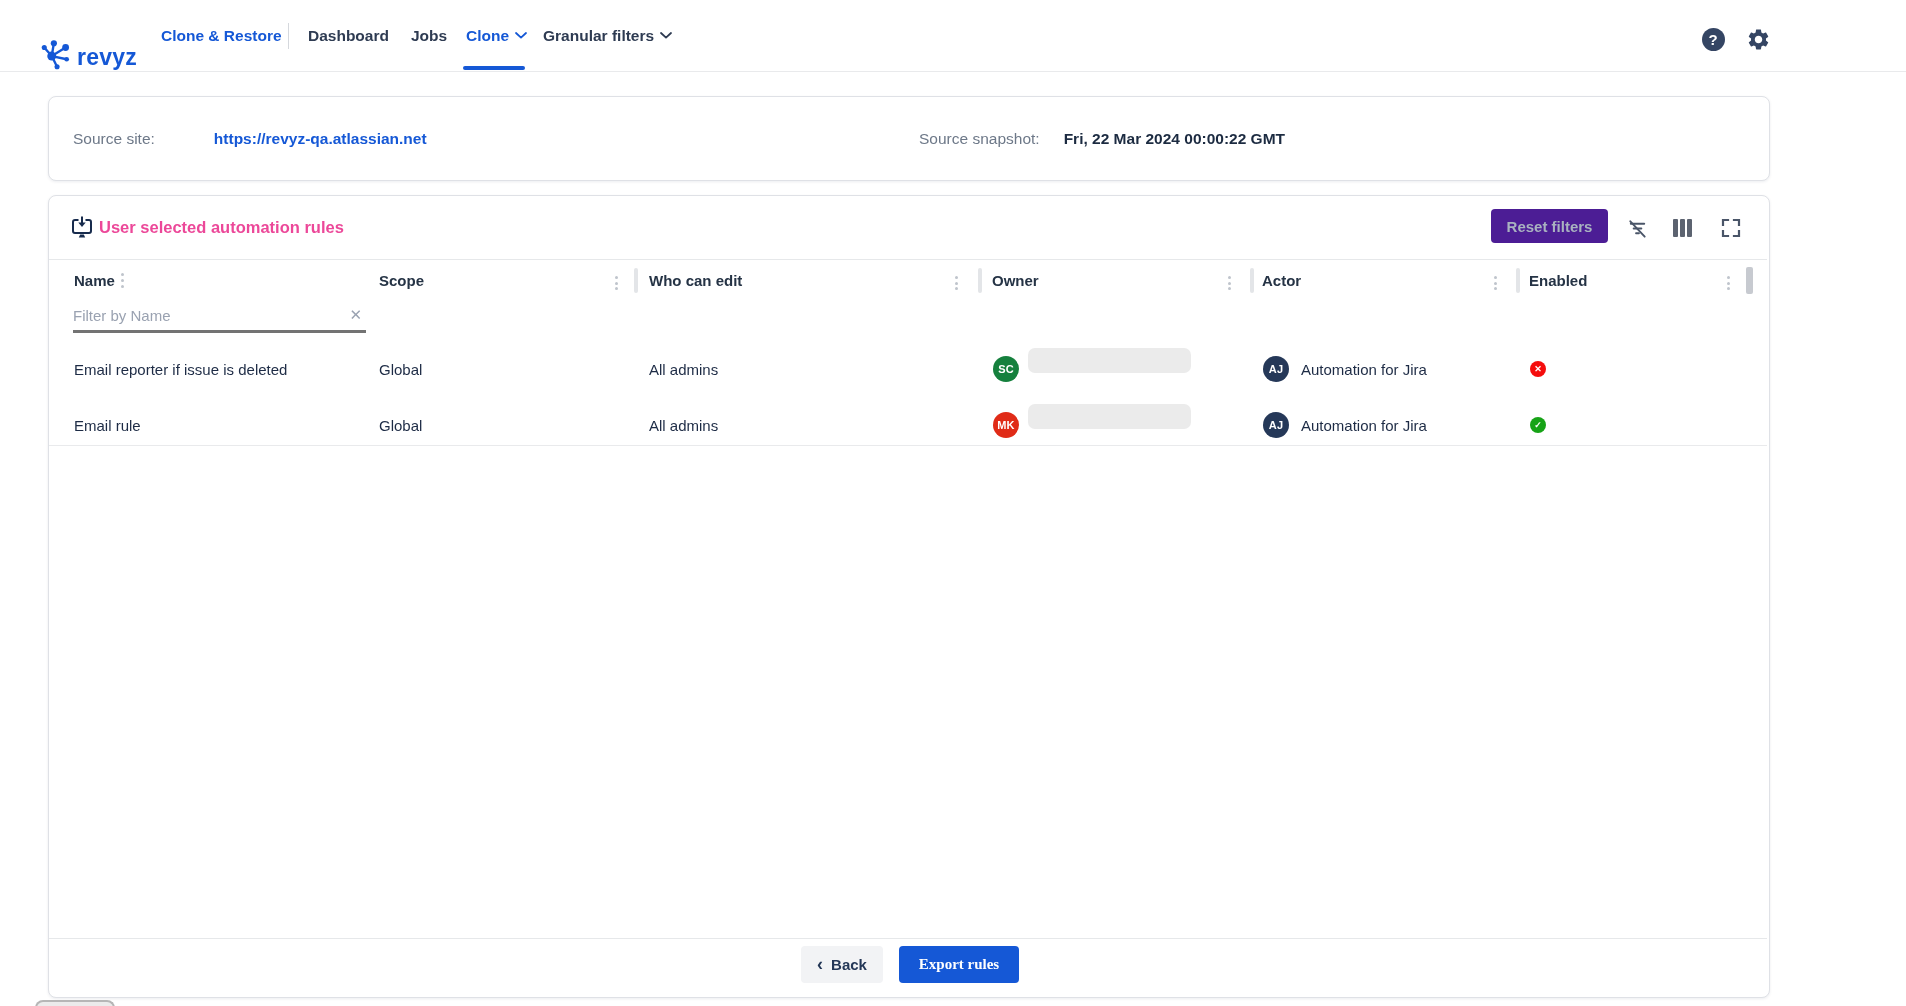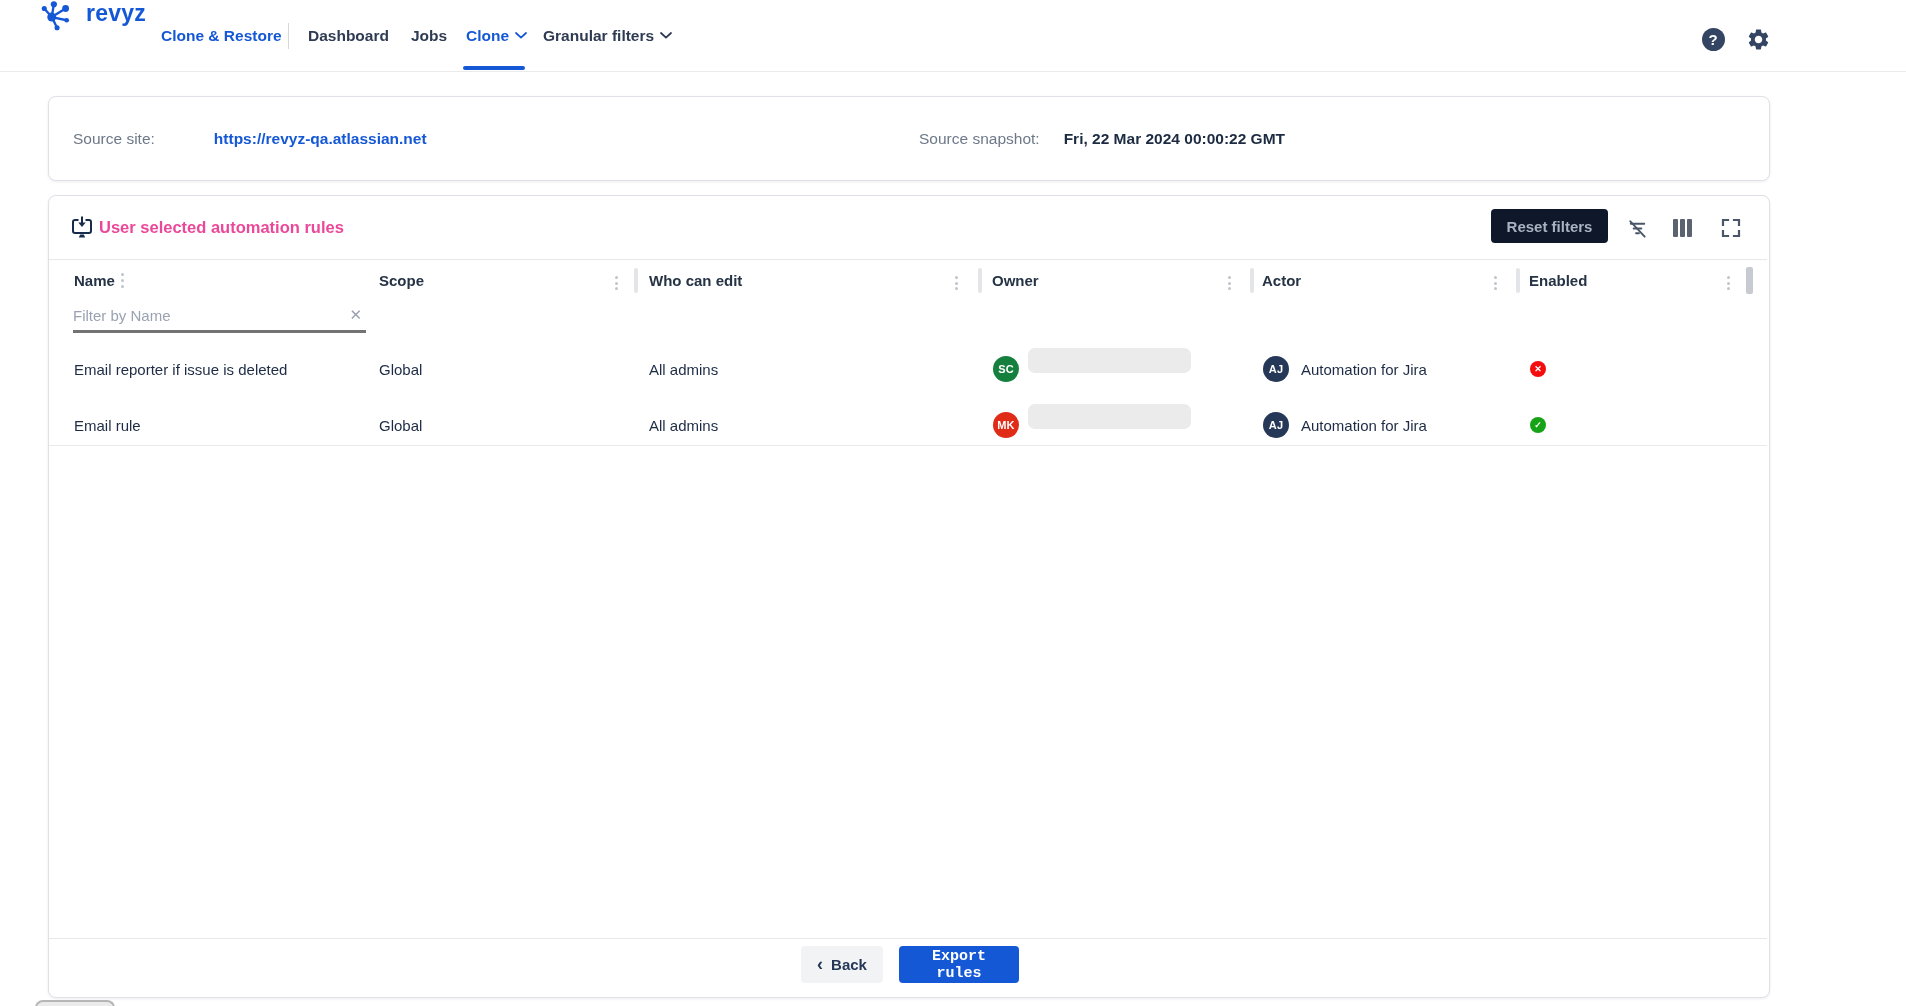--- a/index.html
+++ b/index.html
@@ -5,42 +5,42 @@
   html,body{margin:0;padding:0;}
   body{
     width:1906px;height:1006px;position:relative;overflow:hidden;
     background:#ffffff;font-family:"Liberation Sans",sans-serif;
     -webkit-font-smoothing:antialiased;color:#1d2b45;
   }
   .abs{position:absolute;}
 
   
   .topnav{position:absolute;top:0;left:0;width:1906px;height:71px;border-bottom:1px solid #e9eaec;background:#fff;}
-  .logo-wrap{position:absolute;left:40px;top:0;height:71px;display:flex;align-items:flex-start;gap:14px;cursor:pointer;}
+  .logo-wrap{position:absolute;left:40px;top:0;height:71px;display:flex;align-items:flex-end;gap:5px;cursor:pointer;}
   .logo-text{font-size:23px;font-weight:700;color:#1558d6;letter-spacing:.2px;}
   .product-link{position:absolute;left:161px;top:0;height:71px;display:flex;align-items:center;font-size:15.5px;font-weight:700;color:#1558d6;cursor:pointer;}
   .nav-vdiv{position:absolute;left:288px;top:23px;width:1px;height:26px;background:#d5d8dd;}
   .nav-item{position:absolute;top:0;height:71px;display:flex;align-items:center;gap:6px;font-size:15.5px;font-weight:700;color:#2e3b52;cursor:pointer;}
   .nav-item.active{color:#1558d6;}
   .nav-underline{position:absolute;left:-3px;bottom:1px;width:62px;height:4px;border-radius:3px;background:#1558d6;}
   .icon-btn{position:absolute;top:24px;width:30px;height:30px;display:flex;align-items:center;justify-content:center;cursor:pointer;}
   .help-circle{width:23px;height:23px;border-radius:50%;background:#344563;color:#fff;font-size:15px;font-weight:700;display:flex;align-items:center;justify-content:center;}
 
   
   .card{position:absolute;left:48px;width:1720px;background:#fff;border:1px solid #dfe1e6;border-radius:8px;box-shadow:0 1px 3px rgba(9,30,66,.08);}
   .source-card{top:96px;height:83px;}
   .main-card{top:195px;height:801px;}
 
   .src-label{font-size:15.5px;color:#6d7888;}
   .src-link{font-size:15.5px;font-weight:700;color:#1558d6;cursor:pointer;text-decoration:none;padding-left:45px;}
   .src-value{font-size:15.5px;font-weight:700;color:#1c2b41;}
 
   
   .card-title{position:absolute;left:50px;top:22px;font-size:16.5px;font-weight:700;color:#ec4899;}
-  .reset-btn{position:absolute;left:1442px;top:13px;width:117px;height:34px;border:none;border-radius:4px;background:#0f172a;color:#a9b2c0;font-size:15px;font-weight:700;font-family:"Liberation Sans",sans-serif;cursor:default;}
+  .reset-btn{position:absolute;left:1442px;top:13px;width:117px;height:34px;border:none;border-radius:4px;background:#4c1d95;color:#a9b2c0;font-size:15px;font-weight:700;font-family:"Liberation Sans",sans-serif;cursor:default;}
   .tool-icon{position:absolute;top:20px;width:24px;height:24px;display:flex;align-items:center;justify-content:center;cursor:pointer;}
 
   
   .thead{position:absolute;left:0;top:63px;width:1718px;height:41px;border-top:1px solid #e6e8ea;}
   .th{position:absolute;top:0;height:41px;display:flex;align-items:center;font-size:15px;font-weight:700;color:#253345;}
   .dots{display:flex;flex-direction:column;align-items:center;cursor:pointer;padding:2px;}
   .dots i{width:3px;height:3px;border-radius:50%;background:#bfc4cc;margin:1.3px 0;display:block;}
   .colsep{position:absolute;top:8px;width:4px;height:25px;border-radius:2px;background:#e3e5e8;cursor:col-resize;}
   .colsep.thick{width:7px;height:27px;background:#c7cad0;top:7px;}
 
@@ -54,21 +54,21 @@
   .cell{position:absolute;top:8px;height:56px;display:flex;align-items:center;font-size:15px;color:#1d2b45;}
   .avatar{width:26px;height:26px;border-radius:50%;color:#fff;font-size:11px;font-weight:700;display:flex;align-items:center;justify-content:center;letter-spacing:.2px;}
   .pill{position:absolute;left:979px;top:15px;width:163px;height:25px;border-radius:7px;background:#ebebeb;}
   .status-dot{width:16px;height:16px;border-radius:50%;color:#fff;font-size:9px;font-weight:700;display:flex;align-items:center;justify-content:center;}
 
   .table-bottom-line{position:absolute;left:0;top:742px;width:1718px;height:1px;background:#e6e8ea;}
 
   
   .back-btn{position:absolute;left:752px;top:750px;width:82px;height:37px;border:none;border-radius:4px;background:#f2f3f5;color:#243757;font-size:15px;font-weight:700;font-family:"Liberation Sans",sans-serif;display:flex;align-items:center;justify-content:center;gap:8px;cursor:pointer;}
   .back-chev{font-size:18px;line-height:1;margin-top:-2px;}
-  .export-btn{position:absolute;left:850px;top:750px;width:120px;height:37px;border:none;border-radius:4px;background:#1558d6;color:#ffffff;font-size:15px;font-weight:700;font-family:Liberation Mono, monospace;cursor:pointer;}
+  .export-btn{position:absolute;left:850px;top:750px;width:120px;height:37px;border:none;border-radius:4px;background:#1558d6;color:#ffffff;font-size:15px;font-weight:700;font-family:Liberation Serif, serif;cursor:pointer;}
 
   .bottom-stub{position:absolute;left:35px;top:1000px;width:76px;height:16px;background:#ebebeb;border:2px solid #b6b6b6;border-bottom:none;border-radius:8px 8px 0 0;}
 </style>
 </head>
 <body>
 
 <div class="topnav">
   <div class="logo-wrap">
     <svg width="32" height="32" viewBox="0 0 30 30">
       <g stroke="#1558d6" stroke-width="2.2" stroke-linecap="round">

